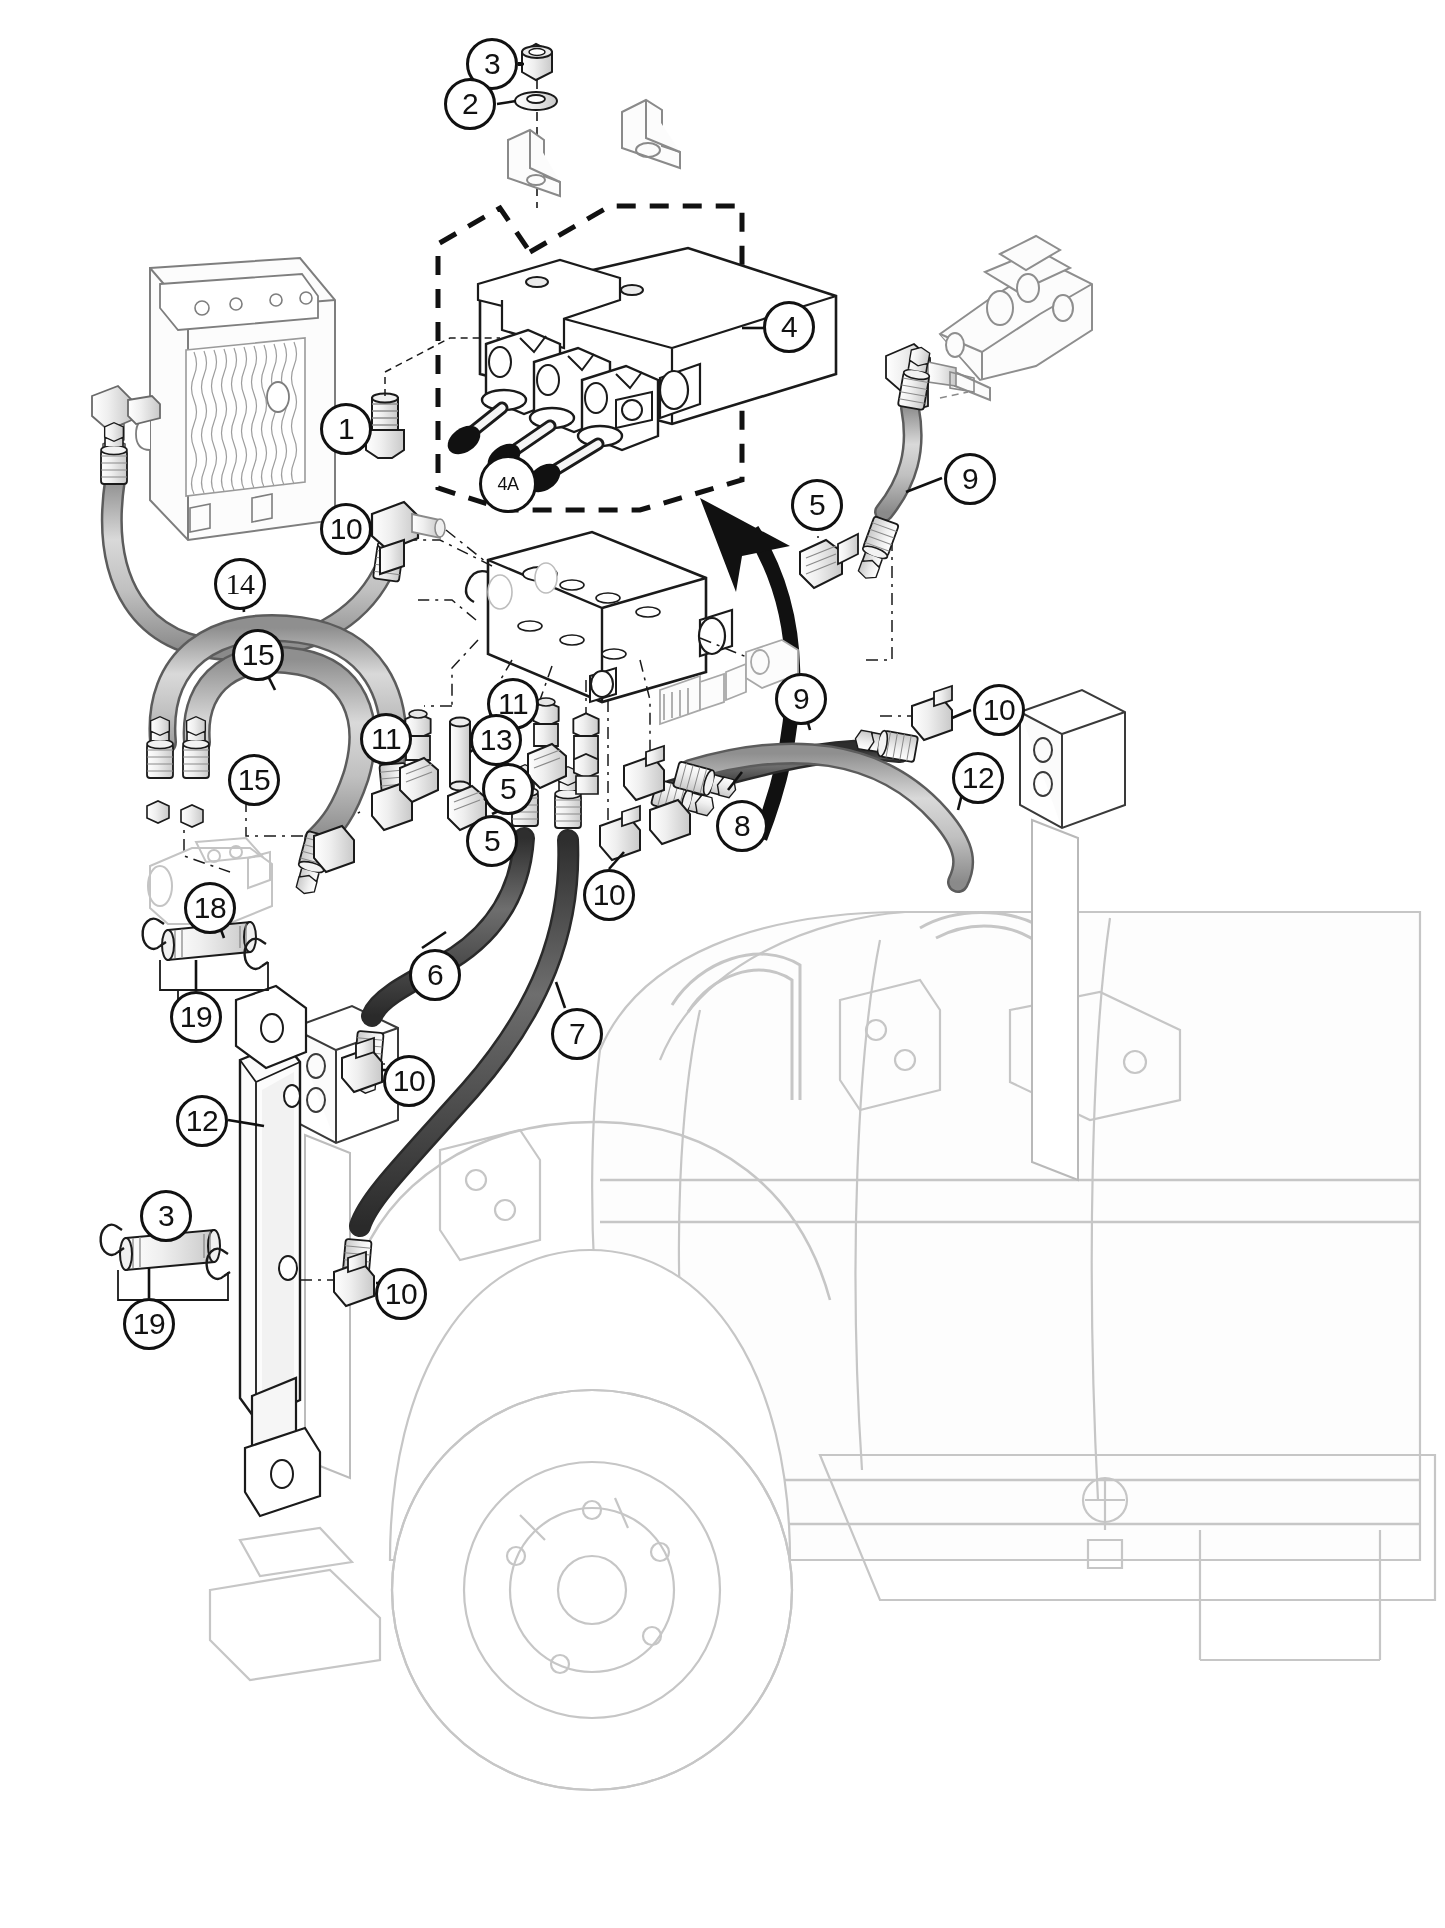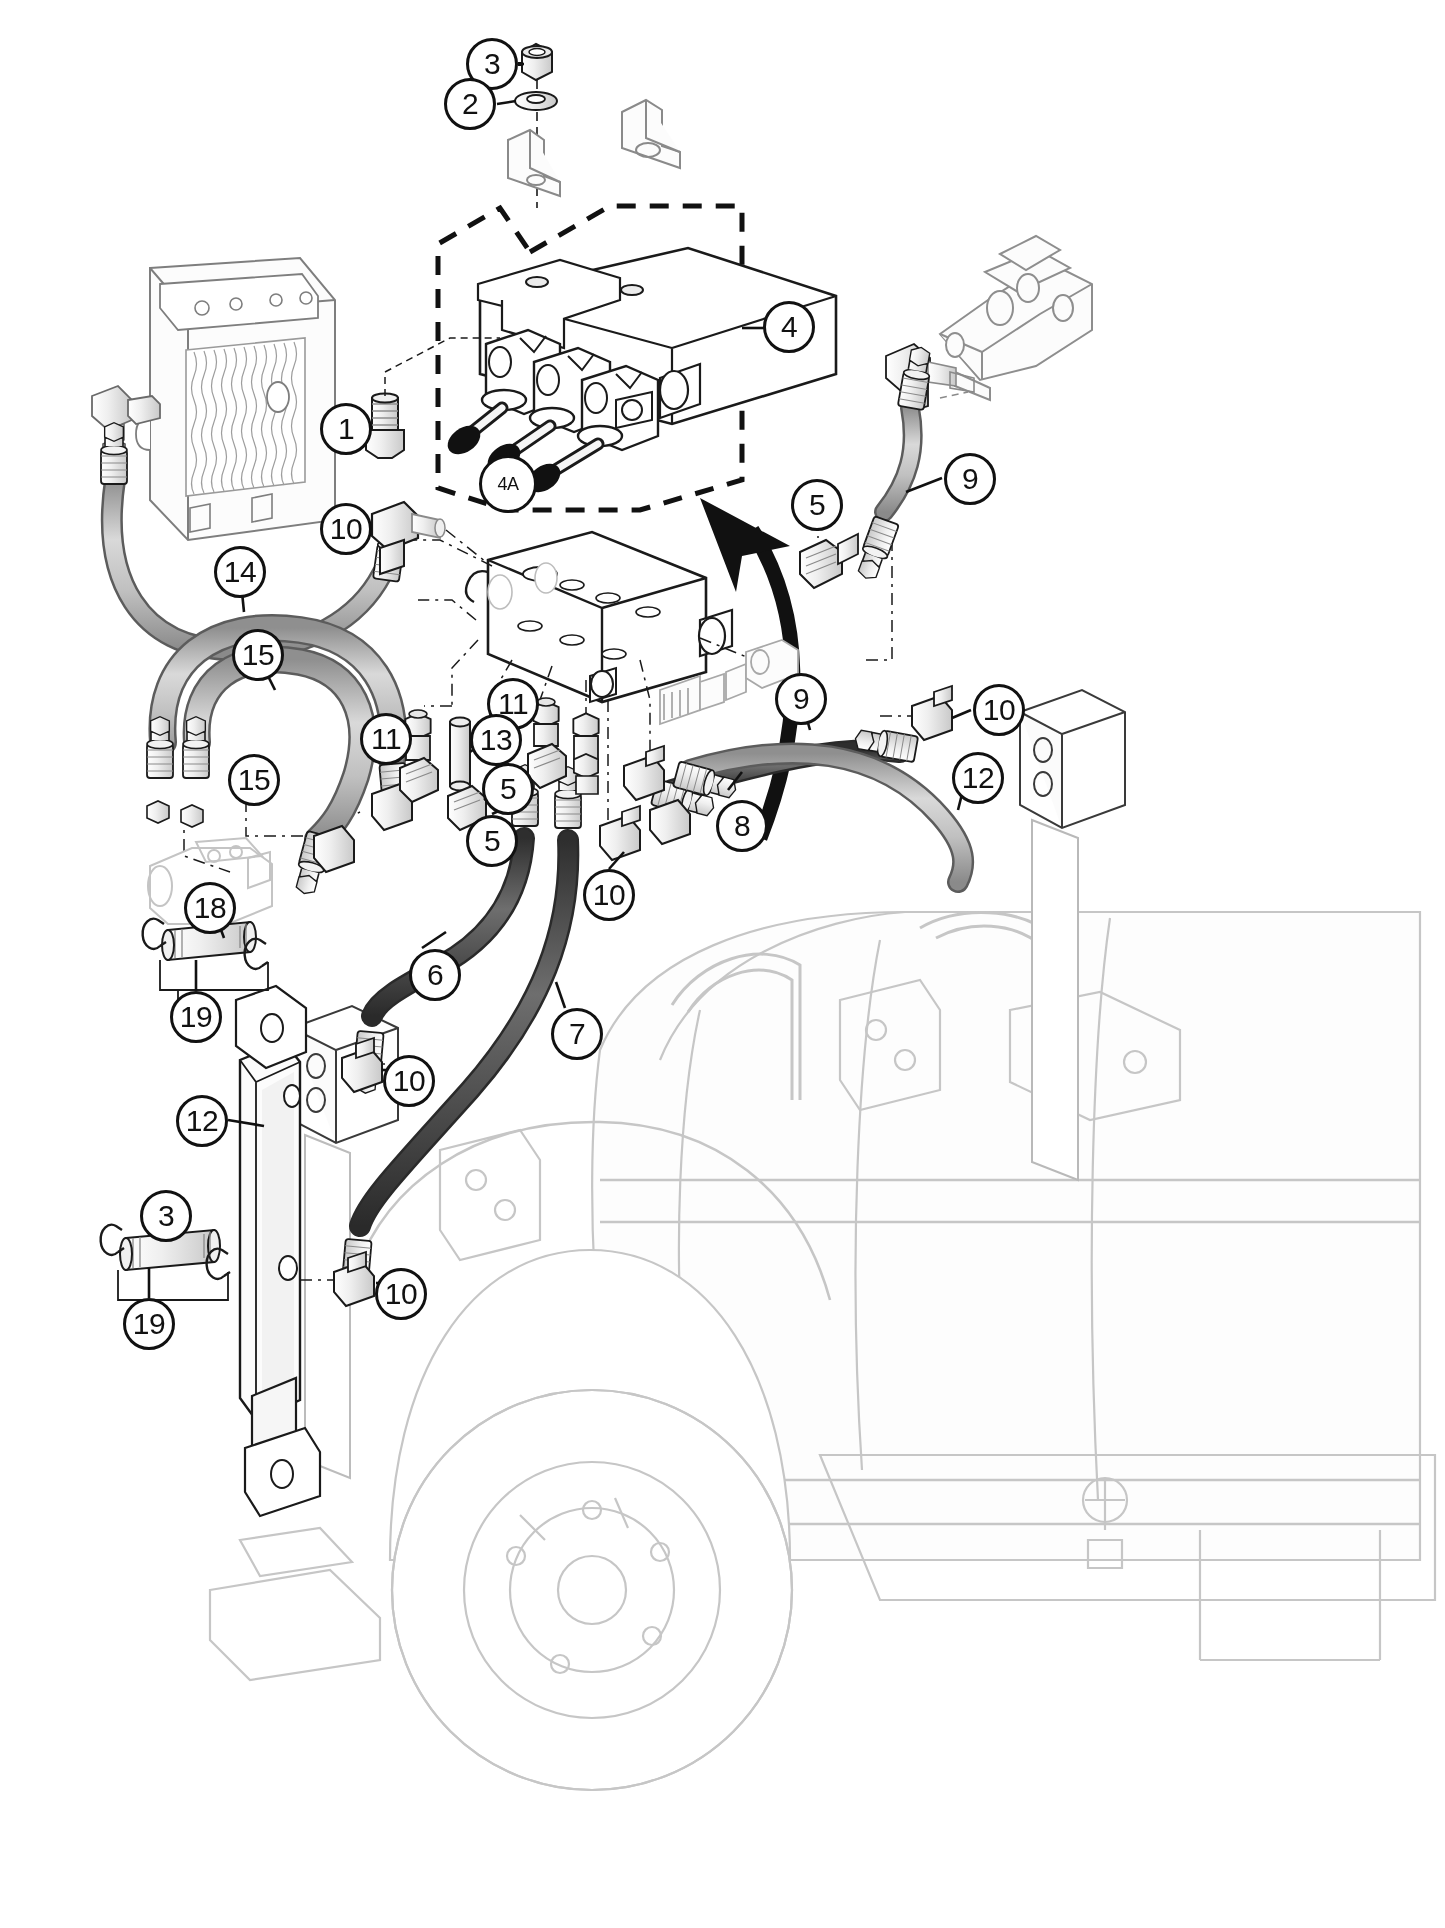--- a/index.html
+++ b/index.html
@@ -648,21 +648,21 @@
   </svg>
 
   <div class="callout" style="left:466px; top:38px;">3</div>
   <div class="callout" style="left:444px; top:78px;">2</div>
   <div class="callout" style="left:763px; top:301px;">4</div>
   <div class="callout" style="left:320px; top:403px;">1</div>
   <div class="callout wide" style="left:479px; top:455px;">4A</div>
   <div class="callout" style="left:320px; top:503px;">10</div>
   <div class="callout" style="left:944px; top:453px;">9</div>
   <div class="callout" style="left:791px; top:479px;">5</div>
-  <div class="callout" style="left:214px; top:546px;">14</div>
+  <div class="callout" style="left:214px; top:558px;font-family:Liberation Serif, serif;">14</div>
   <div class="callout" style="left:232px; top:629px;">15</div>
   <div class="callout" style="left:775px; top:673px;">9</div>
   <div class="callout" style="left:487px; top:678px;">11</div>
   <div class="callout" style="left:973px; top:684px;">10</div>
   <div class="callout" style="left:360px; top:713px;">11</div>
   <div class="callout" style="left:470px; top:714px;">13</div>
   <div class="callout" style="left:952px; top:752px;">12</div>
   <div class="callout" style="left:228px; top:754px;">15</div>
   <div class="callout" style="left:482px; top:763px;">5</div>
   <div class="callout" style="left:716px; top:800px;">8</div>

